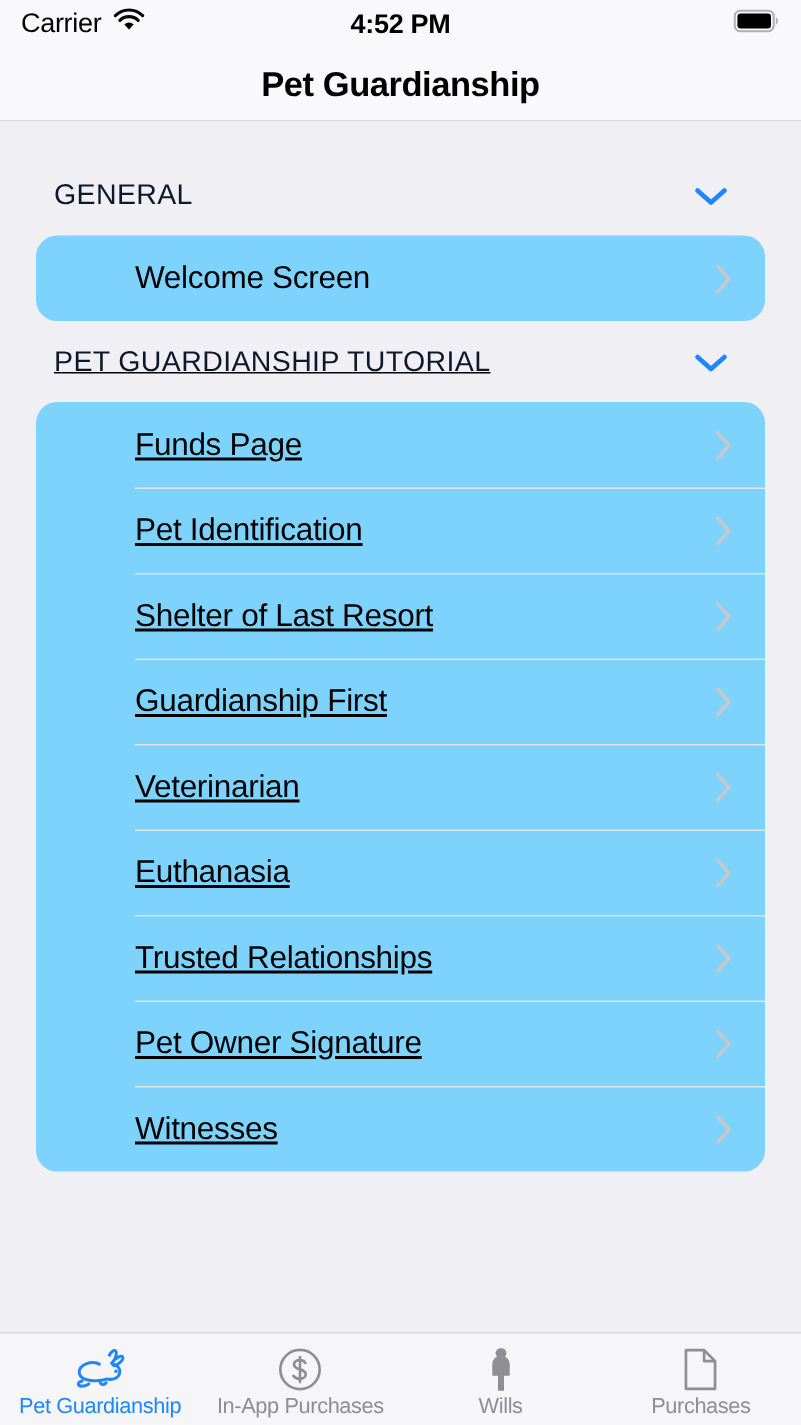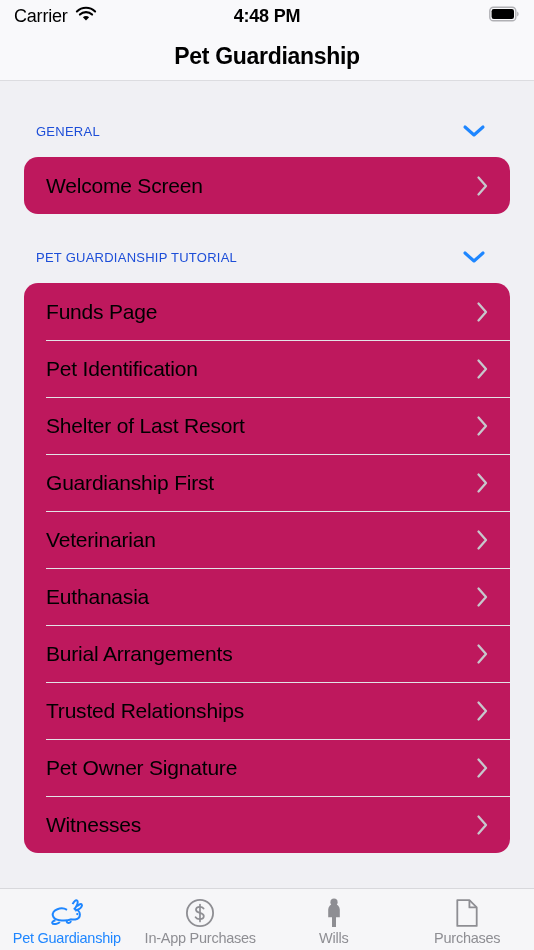--- a/index.html
+++ b/index.html
@@ -52,45 +52,46 @@
   
   .content {
     flex:1;
     background:#f0f0f4;
     overflow:hidden;
     position:relative;
   }
   .scroller { padding-top:37px; }
 
   .section { margin-bottom:0; }
-  .section + .section { margin-top:30px; }
+  .section + .section { margin-top:15px;text-decoration:underline; }
 
   .section-header {
     display:flex; align-items:center;
     padding:0 24px 0 36px;
     height:26px;
     margin-bottom:13px;
   }
   .section-title {
-    font-size:13px;
-    color:#1d4ed8;
+    font-size:19px;
+    color:#0f172a;
     letter-spacing:0.25px;
   }
   .section-chevron {
     margin-left:auto;
     display:flex; align-items:center; justify-content:center;
     width:26px; height:26px;
     margin-right:23px;
   }
 
   .card {
     margin:0 24px;
-    background:#be185d;
+    background:#7dd3fc;
     border-radius:14px;
     overflow:hidden;
+    padding-left:44px;
   }
 
   .row {
     position:relative;
     display:flex; align-items:center;
     height:57px;
     padding-left:22px;
     padding-right:18px;
   }
   .row-label {
@@ -148,21 +149,21 @@
     <div class="sb-left">
       <span class="sb-carrier">Carrier</span>
       <span>
         <svg width="22" height="17" viewBox="0 0 22 17">
           <path d="M11 14.6 L7.9 11.3 a4.4 4.4 0 0 1 6.2 0 Z" fill="#000"></path>
           <path d="M4.9 8.6 a8.7 8.7 0 0 1 12.2 0" stroke="#000" stroke-width="2.1" fill="none" stroke-linecap="round"></path>
           <path d="M1.9 5.4 a13 13 0 0 1 18.2 0" stroke="#000" stroke-width="2.1" fill="none" stroke-linecap="round"></path>
         </svg>
       </span>
     </div>
-    <div class="sb-time">4:48 PM</div>
+    <div class="sb-time">4:52 PM</div>
     <div class="sb-right">
       <span>
         <svg width="31" height="16" viewBox="0 0 31 16">
           <rect x="0.8" y="1.2" width="26" height="13.6" rx="3.6" ry="3.6" fill="none" stroke="#b0b0b4" stroke-width="1.4"></rect>
           <rect x="2.6" y="3" width="22.4" height="10" rx="2.2" ry="2.2" fill="#000"></rect>
           <path d="M28.2 5.4 a3.1 3.1 0 0 1 0 5.2 Z" fill="#b0b0b4"></path>
         </svg>
       </span>
     </div>
   </div>
@@ -245,28 +246,20 @@
             </div>
             <div class="row">
               <span class="row-label">Euthanasia</span>
               <span class="row-chevron">
                 <svg width="13" height="22" viewBox="0 0 13 22">
                   <path d="M2.5 2.5 L10 11 L2.5 19.5" stroke="#c7c7cc" stroke-width="2.3" fill="none" stroke-linecap="round" stroke-linejoin="round"></path>
                 </svg>
               </span>
             </div>
             <div class="row">
-              <span class="row-label">Burial Arrangements</span>
-              <span class="row-chevron">
-                <svg width="13" height="22" viewBox="0 0 13 22">
-                  <path d="M2.5 2.5 L10 11 L2.5 19.5" stroke="#c7c7cc" stroke-width="2.3" fill="none" stroke-linecap="round" stroke-linejoin="round"></path>
-                </svg>
-              </span>
-            </div>
-            <div class="row">
               <span class="row-label">Trusted Relationships</span>
               <span class="row-chevron">
                 <svg width="13" height="22" viewBox="0 0 13 22">
                   <path d="M2.5 2.5 L10 11 L2.5 19.5" stroke="#c7c7cc" stroke-width="2.3" fill="none" stroke-linecap="round" stroke-linejoin="round"></path>
                 </svg>
               </span>
             </div>
             <div class="row">
               <span class="row-label">Pet Owner Signature</span>
               <span class="row-chevron">

